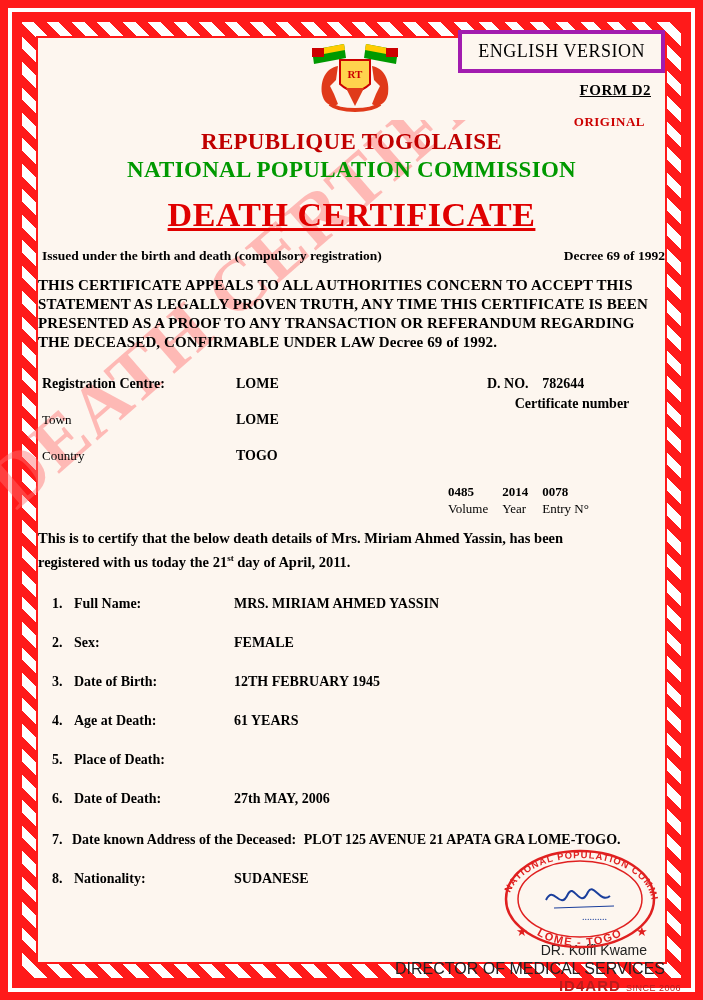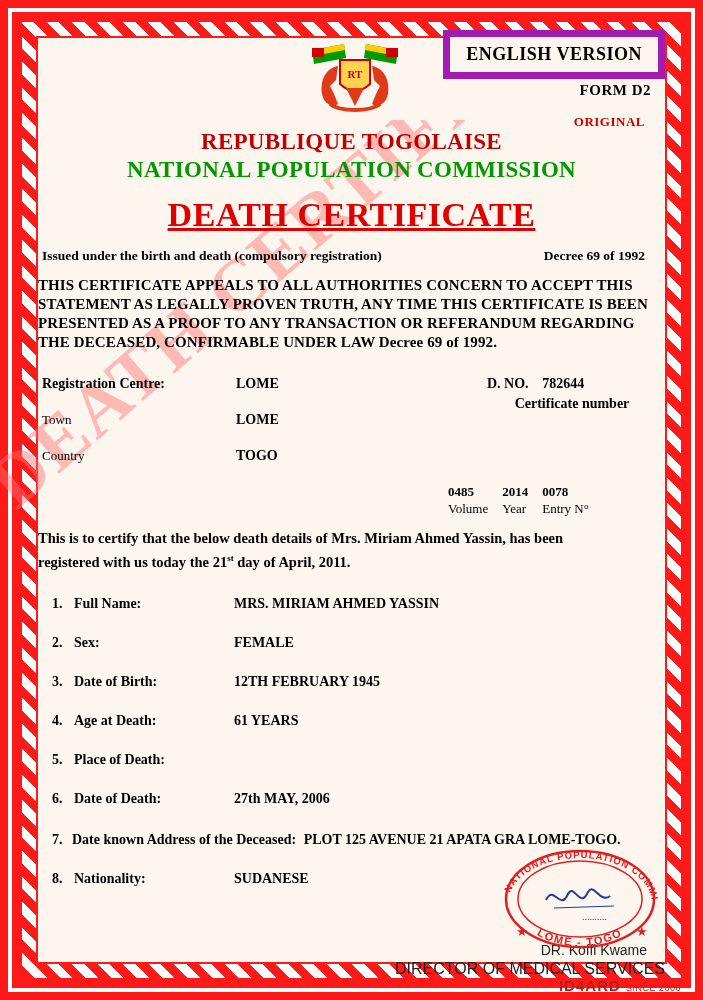--- a/index.html
+++ b/index.html
@@ -55,30 +55,29 @@
     font-weight:bold;
     font-size:74px;
     letter-spacing:2px;
     color:rgba(255,110,110,0.45);
     white-space:nowrap;
   }
 
   
   .english-box{
     position:absolute;right:0;top:6px;
-    border:7px solid #a21caf;
+    border:4px solid #a21caf;
     padding:7px 16px;
     font-size:18px;
     letter-spacing:.5px;
     background:#fdf6ef;
-    font-weight:bold;
   }
   .form-d2{
     position:absolute;right:14px;top:58px;
-    font-weight:bold;font-size:15px;letter-spacing:.5px;
+    font-weight:bold;font-size:15px;letter-spacing:.5px;text-decoration:underline;
   }
   .original{
     position:absolute;right:20px;top:90px;
     font-weight:bold;font-size:13px;color:#cc0000;letter-spacing:.5px;
   }
 
   .crest{
     position:absolute;left:262px;top:18px;width:110px;height:76px;
   }
 
@@ -98,21 +97,21 @@
     font-weight:bold;font-size:34px;
     color:#e00000;
     text-decoration:underline;
     letter-spacing:.5px;
   }
 
   .issued-row{
     position:absolute;left:4px;right:0;top:224px;
     font-size:13.5px;font-weight:bold;
   }
-  .issued-row .right{float:right;margin-right:20px;}
+  .issued-row .right{float:right;margin-right:0;}
 
   .appeal{
     position:absolute;left:0;right:0;top:252px;
     font-weight:bold;font-size:15px;line-height:19px;
     letter-spacing:.1px;
   }
 
   
   .reg{
     position:absolute;left:0;right:0;top:352px;

